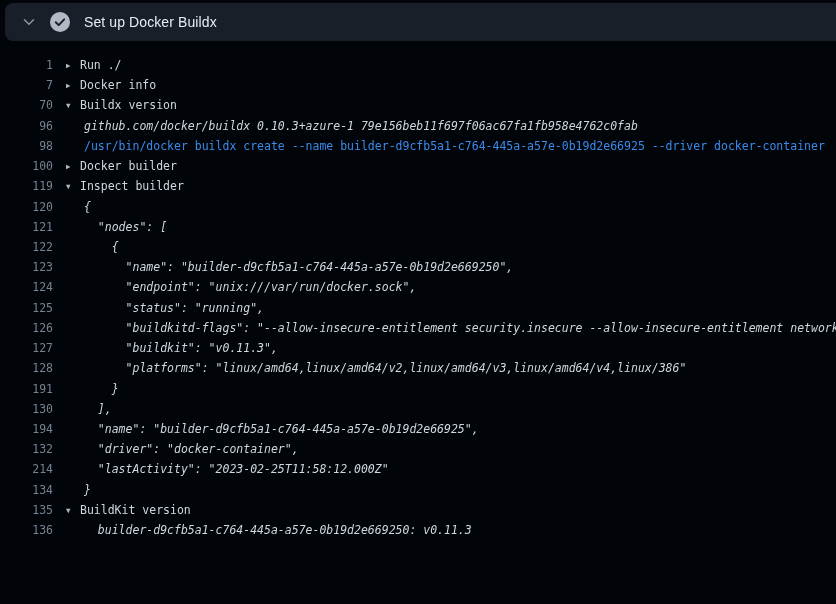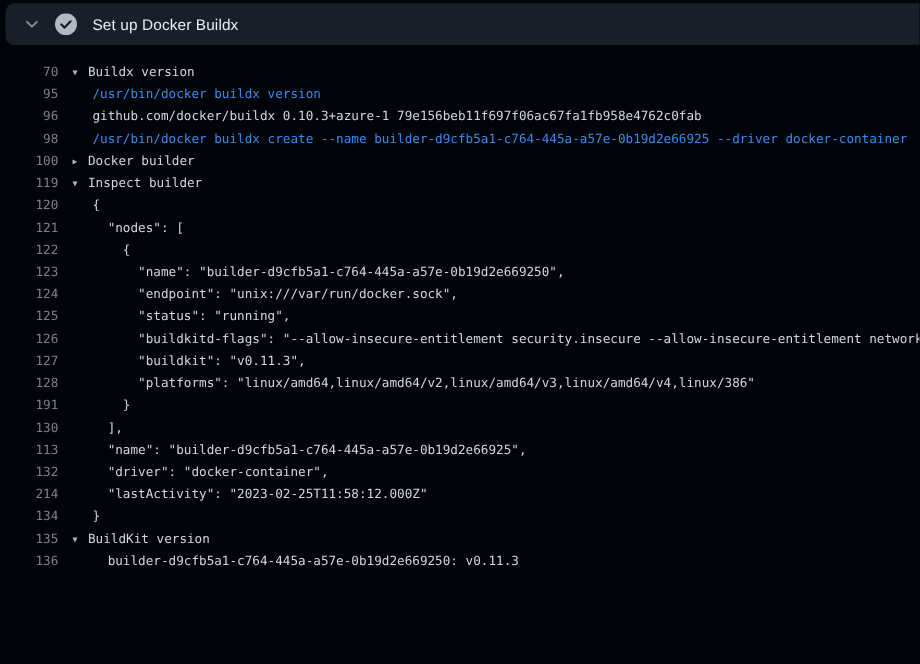--- a/index.html
+++ b/index.html
@@ -59,21 +59,21 @@
     text-align: right;
     color: #768390;
     cursor: pointer;
   }
   .content {
     display: inline-block;
     margin-left: 13px;
     white-space: pre;
     vertical-align: top;
   }
-  .content.output  { padding-left: 18px; color: #d0d7de; }
+  .content.output  { padding-left: 18px; color: #d0d7de; font-style: italic; }
   .content.command { padding-left: 18px; color: #3b8bea; }
   .content.group-collapsed, .content.group-expanded { color: #d0d7de; cursor: pointer; }
   .arrow {
     display: inline-block;
     width: 14px;
     font-size: 7.5px;
     color: #afb8c1;
     vertical-align: 1px;
   }
 </style>
@@ -91,38 +91,39 @@
     <span class="status-wrap">
       <svg width="20" height="20" viewBox="0 0 20 20">
         <circle cx="10" cy="10" r="10" fill="#b1bac4"></circle>
         <path d="M5.8 10.3 L8.7 13.1 L14.2 7.4" stroke="#191f28" stroke-width="2" fill="none" stroke-linecap="round" stroke-linejoin="round"></path>
       </svg>
     </span>
     <span class="step-title">Set up Docker Buildx</span>
   </div>
 
   <div class="log" id="log-rows">
+      <div class="row"><span class="num">1</span><span class="content group-collapsed"><span class="arrow">▶</span><span>Run ./</span></span></div>
+      <div class="row"><span class="num">7</span><span class="content group-collapsed"><span class="arrow">▶</span><span>Docker info</span></span></div>
       <div class="row"><span class="num">70</span><span class="content group-expanded"><span class="arrow">▼</span><span>Buildx version</span></span></div>
-      <div class="row"><span class="num">95</span><span class="content command">/usr/bin/docker buildx version</span></div>
       <div class="row"><span class="num">96</span><span class="content output">github.com/docker/buildx 0.10.3+azure-1 79e156beb11f697f06ac67fa1fb958e4762c0fab</span></div>
       <div class="row"><span class="num">98</span><span class="content command">/usr/bin/docker buildx create --name builder-d9cfb5a1-c764-445a-a57e-0b19d2e66925 --driver docker-container</span></div>
       <div class="row"><span class="num">100</span><span class="content group-collapsed"><span class="arrow">▶</span><span>Docker builder</span></span></div>
       <div class="row"><span class="num">119</span><span class="content group-expanded"><span class="arrow">▼</span><span>Inspect builder</span></span></div>
       <div class="row"><span class="num">120</span><span class="content output">{</span></div>
       <div class="row"><span class="num">121</span><span class="content output">  "nodes": [</span></div>
       <div class="row"><span class="num">122</span><span class="content output">    {</span></div>
       <div class="row"><span class="num">123</span><span class="content output">      "name": "builder-d9cfb5a1-c764-445a-a57e-0b19d2e669250",</span></div>
       <div class="row"><span class="num">124</span><span class="content output">      "endpoint": "unix:///var/run/docker.sock",</span></div>
       <div class="row"><span class="num">125</span><span class="content output">      "status": "running",</span></div>
       <div class="row"><span class="num">126</span><span class="content output">      "buildkitd-flags": "--allow-insecure-entitlement security.insecure --allow-insecure-entitlement network</span></div>
       <div class="row"><span class="num">127</span><span class="content output">      "buildkit": "v0.11.3",</span></div>
       <div class="row"><span class="num">128</span><span class="content output">      "platforms": "linux/amd64,linux/amd64/v2,linux/amd64/v3,linux/amd64/v4,linux/386"</span></div>
       <div class="row"><span class="num">191</span><span class="content output">    }</span></div>
       <div class="row"><span class="num">130</span><span class="content output">  ],</span></div>
-      <div class="row"><span class="num">113</span><span class="content output">  "name": "builder-d9cfb5a1-c764-445a-a57e-0b19d2e66925",</span></div>
+      <div class="row"><span class="num">194</span><span class="content output">  "name": "builder-d9cfb5a1-c764-445a-a57e-0b19d2e66925",</span></div>
       <div class="row"><span class="num">132</span><span class="content output">  "driver": "docker-container",</span></div>
       <div class="row"><span class="num">214</span><span class="content output">  "lastActivity": "2023-02-25T11:58:12.000Z"</span></div>
       <div class="row"><span class="num">134</span><span class="content output">}</span></div>
       <div class="row"><span class="num">135</span><span class="content group-expanded"><span class="arrow">▼</span><span>BuildKit version</span></span></div>
       <div class="row"><span class="num">136</span><span class="content output">  builder-d9cfb5a1-c764-445a-a57e-0b19d2e669250: v0.11.3</span></div>
     </div>
 
 </div>
 
 </body></html>

